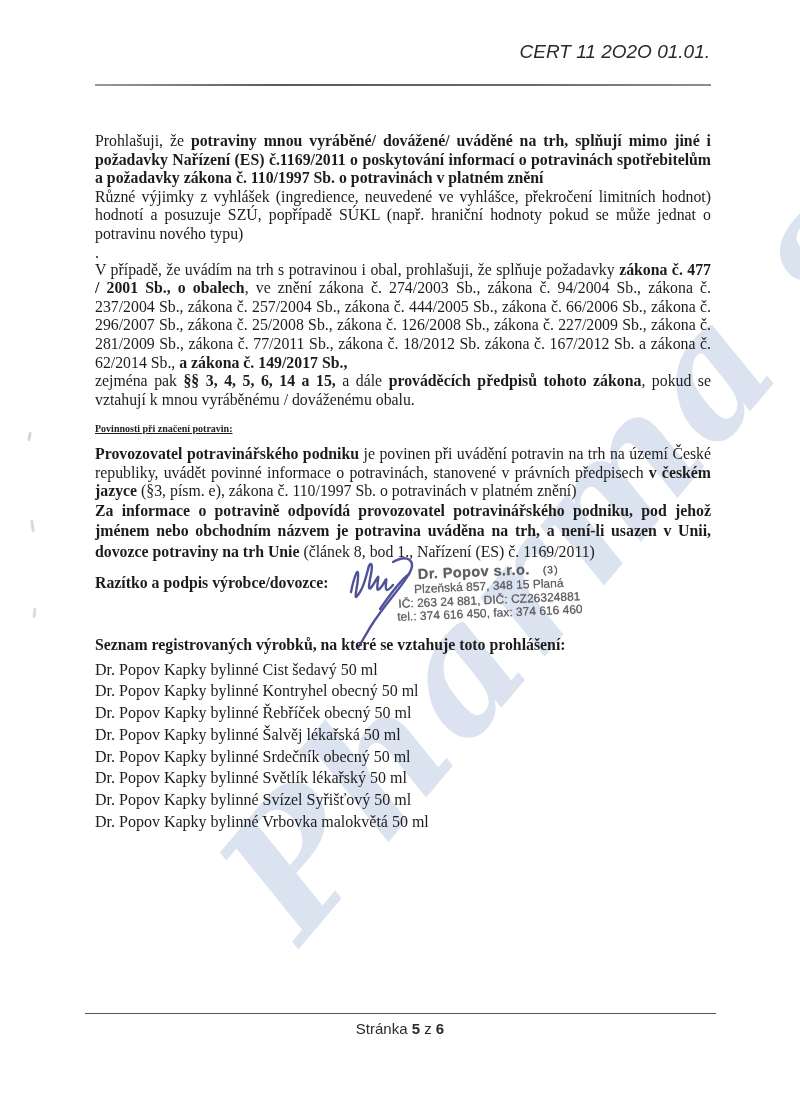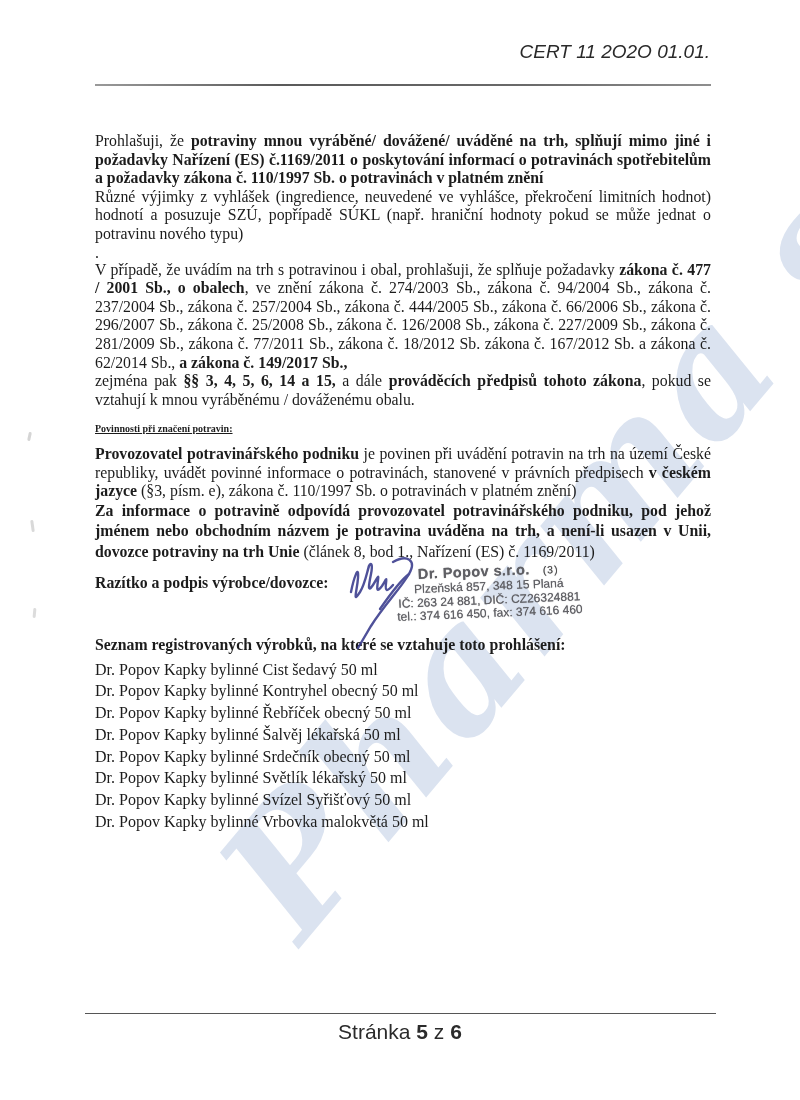--- a/index.html
+++ b/index.html
@@ -41,21 +41,21 @@
     z-index:2;
   }
   .footer-rule{
     position:absolute;left:85px;top:1013px;width:631px;height:1.4px;
     background:#565656;z-index:2;
   }
   .page-number{
     position:absolute;left:0;top:1020px;width:800px;
     text-align:center;
     font-family:"Liberation Sans","DejaVu Sans",sans-serif;
-    font-size:21px;color:#2b2b2b;z-index:2;
+    font-size:15px;color:#2b2b2b;z-index:2;
   }
   
   .content{
     position:absolute;left:95px;top:132px;width:616px;z-index:1;
   }
   p.body{
     margin:0;text-align:justify;
     font-size:15.8px;line-height:18.6px;
   }
   .gap{margin-top:13px;}

